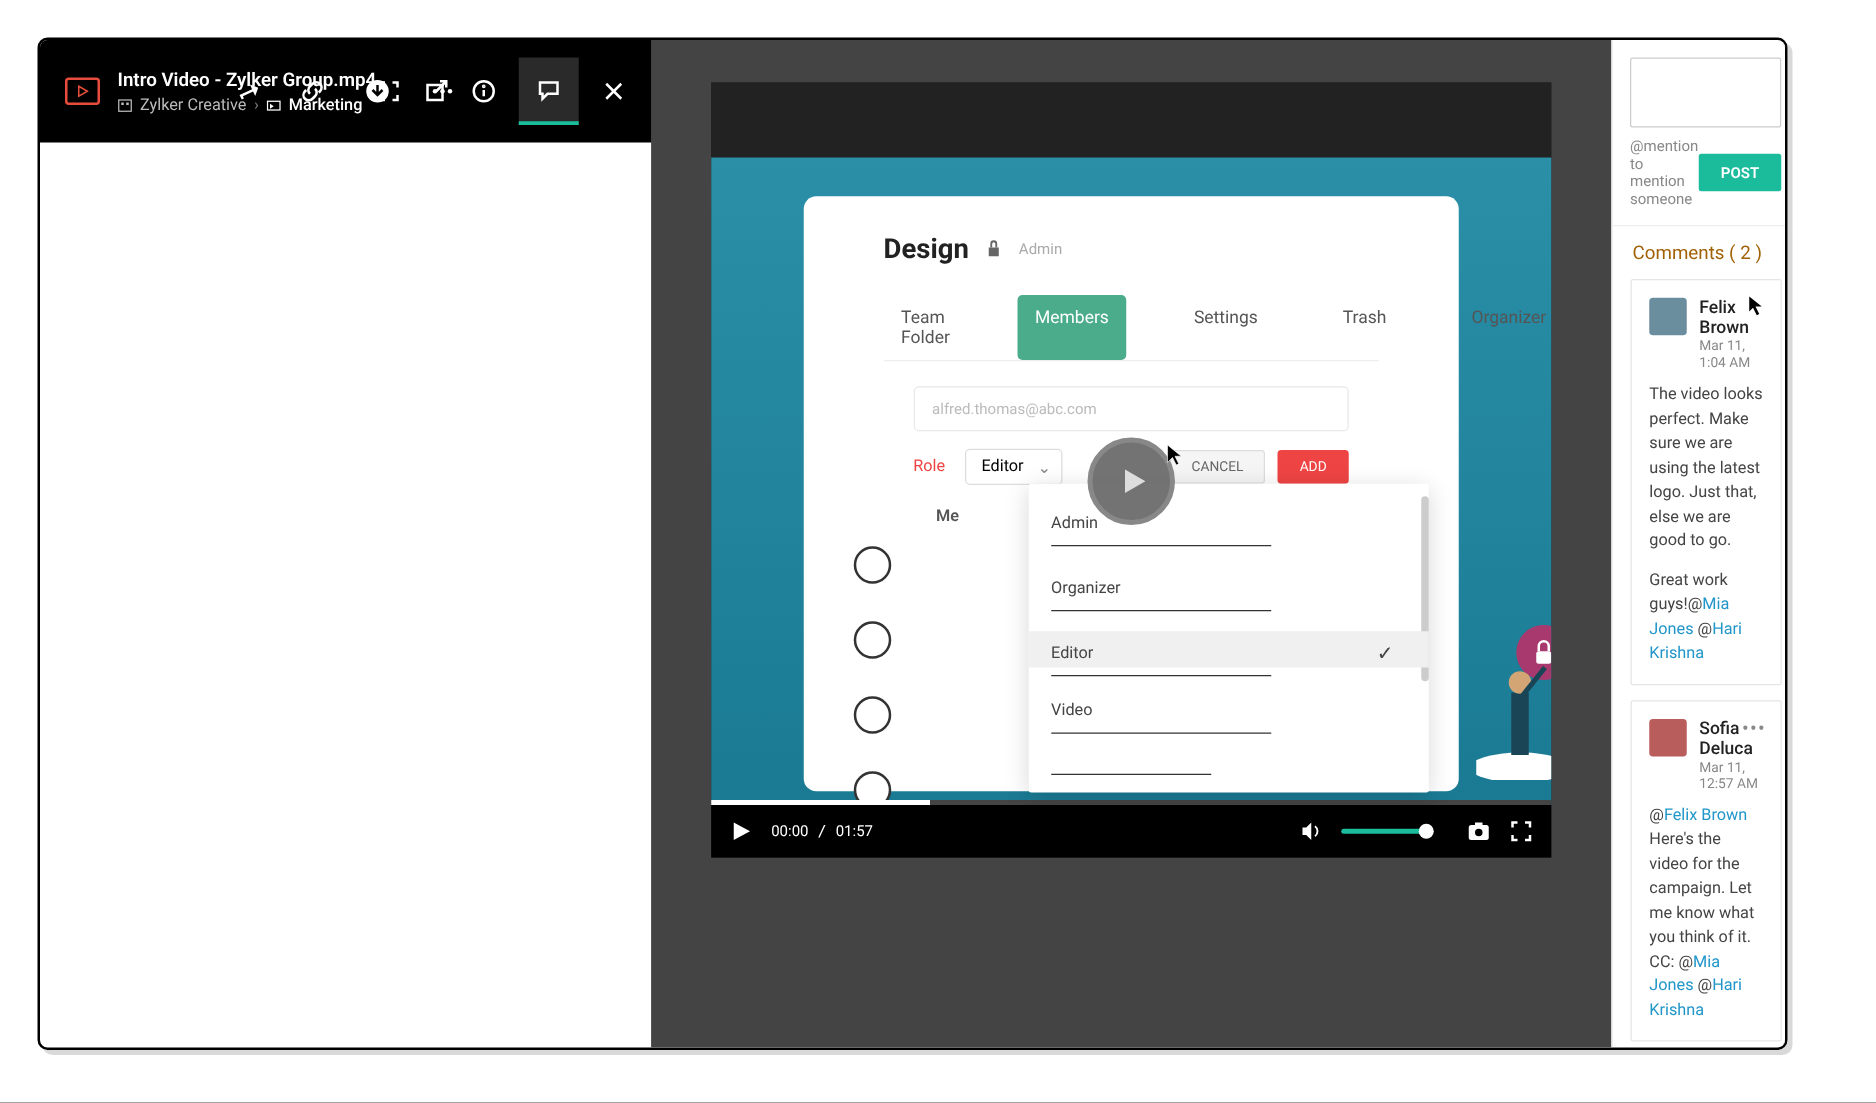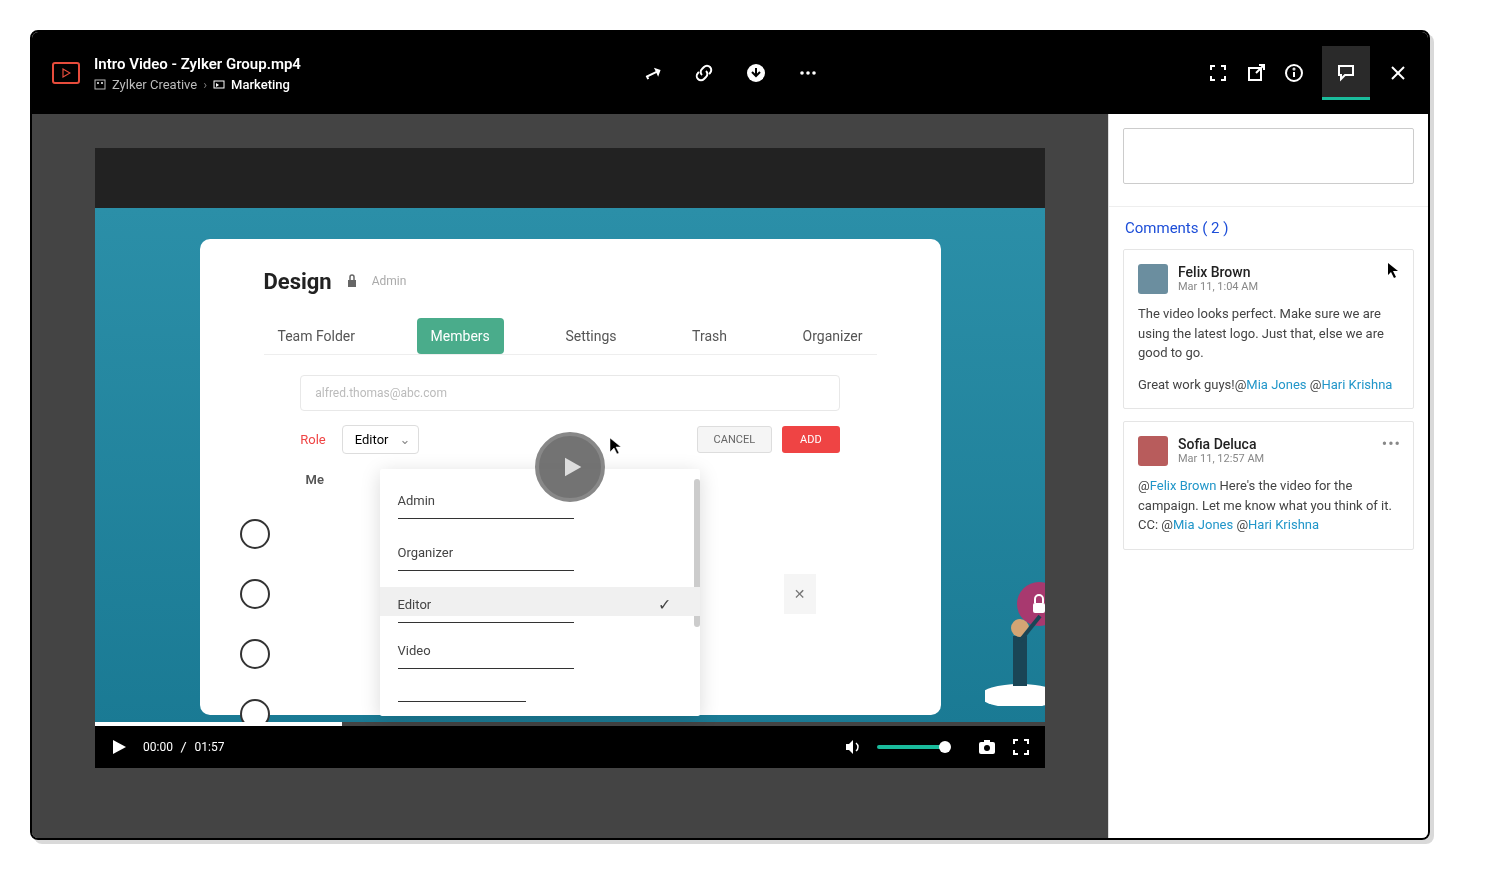--- a/index.html
+++ b/index.html
@@ -1,17 +1,17 @@
 <!DOCTYPE html>
 <html><head>
 <meta charset="utf-8">
 <style>
 * { margin: 0; padding: 0; box-sizing: border-box; font-family: -apple-system, BlinkMacSystemFont, "Segoe UI", Roboto, sans-serif; }
 body { background: #fff; padding: 30px; }
-.app-frame { width: 1400px; height: 810px; border: 2px solid #000; border-radius: 8px; overflow: hidden; display: flex; flex-direction: column; box-shadow: 4px 4px 0 rgba(0,0,0,0.15); }
+.app-frame { width: 1400px; height: 810px; border: 2px solid #000; border-radius: 8px; overflow: hidden; display: flex; box-shadow: 4px 4px 0 rgba(0,0,0,0.15); }
 .header { background: #000; color: #fff; height: 82px; display: flex; align-items: center; padding: 0 20px; flex-shrink: 0; }
 .header-left { display: flex; align-items: center; gap: 14px; }
 .file-icon { width: 28px; height: 22px; border: 2px solid #e74c3c; border-radius: 3px; display: flex; align-items: center; justify-content: center; }
 .file-icon svg { width: 10px; height: 10px; }
 .title-block { display: flex; flex-direction: column; }
 .file-title { font-size: 15px; font-weight: 600; }
 .breadcrumb { display: flex; align-items: center; gap: 6px; font-size: 13px; color: #bbb; margin-top: 4px; }
 .breadcrumb .bc-icon { width: 12px; height: 12px; }
 .breadcrumb .sep { color: #777; }
 .breadcrumb .current { color: #fff; font-weight: 500; }
@@ -63,21 +63,21 @@
 .vc-spacer { flex: 1; }
 .volume-bar { width: 70px; height: 4px; background: #1abc9c; border-radius: 2px; position: relative; }
 .volume-bar::after { content: ''; position: absolute; right: -4px; top: -4px; width: 12px; height: 12px; background: #fff; border-radius: 50%; }
 
 .comments-panel { width: 320px; background: #fff; display: flex; flex-direction: column; border-left: 1px solid #ddd; }
 .comment-input-area { padding: 14px; border-bottom: 1px solid #eee; }
 .comment-input { width: 100%; height: 56px; border: 1px solid #ccc; border-radius: 2px; margin-bottom: 8px; }
 .comment-input-row { display: flex; align-items: center; justify-content: space-between; }
 .mention-hint { font-size: 12px; color: #888; }
 .post-btn { background: #1abc9c; color: #fff; border: none; padding: 8px 18px; font-size: 12px; font-weight: 600; border-radius: 2px; cursor: pointer; }
-.comments-header { padding: 12px 16px; font-size: 15px; color: #1d4ed8; }
+.comments-header { padding: 12px 16px; font-size: 15px; color: #a16207; }
 .comments-list { flex: 1; overflow-y: auto; padding: 0 14px; }
 .comment-card { border: 1px solid #e5e5e5; border-radius: 2px; padding: 14px; margin-bottom: 12px; position: relative; }
 .comment-head { display: flex; gap: 10px; margin-bottom: 10px; }
 .comment-avatar { width: 30px; height: 30px; border-radius: 3px; background: #6b8e9f; flex-shrink: 0; }
 .comment-avatar.av2 { background: #b85c5c; }
 .comment-author { font-size: 14px; font-weight: 500; color: #222; }
 .comment-time { font-size: 11px; color: #888; }
 .comment-more { position: absolute; right: 12px; top: 12px; color: #888; cursor: pointer; font-size: 16px; letter-spacing: 1px; }
 .comment-body { font-size: 13px; color: #444; line-height: 1.5; }
 .comment-body p { margin-bottom: 12px; }
@@ -296,20 +296,24 @@
                 </svg>
             </div>
           </div>
         </div>
       </div>
     </div>
 
     <div class="comments-panel">
       <div class="comment-input-area">
         <div class="comment-input"></div>
+        <div class="comment-input-row">
+          <span class="mention-hint">@mention to mention someone</span>
+          <button class="post-btn">POST</button>
+        </div>
       </div>
       <div class="comments-header">Comments ( 2 )</div>
       <div class="comments-list">
 
         <div class="comment-card">
           <div class="comment-more">
             <svg width="14" height="18" viewBox="0 0 14 18">
                 <path d="M1 1 L1 13 L4 10 L7 16 L9 15 L6 9 L11 9 Z" fill="#000"></path>
               </svg>
           </div>

